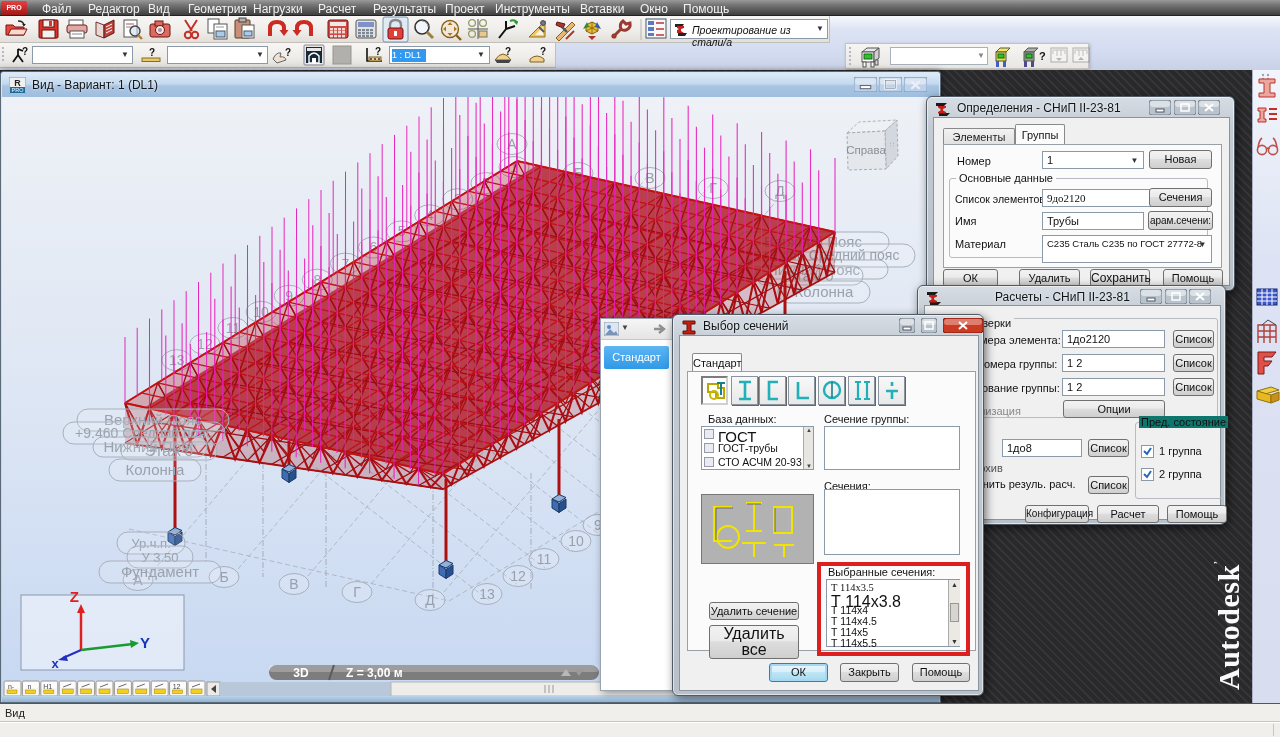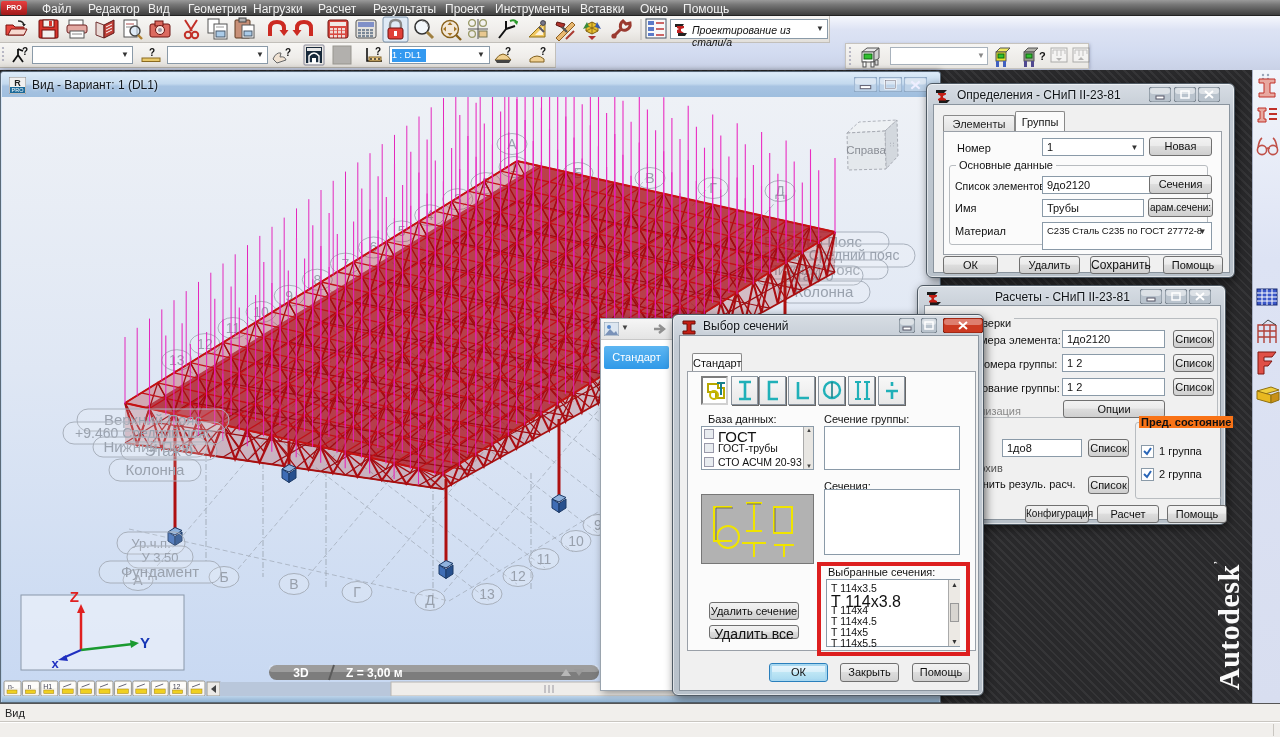--- a/index.html
+++ b/index.html
@@ -1055,21 +1055,21 @@
       <rect x="218.0" y="585.0" width="455" height="14" fill="#b9c7db"></rect>
       <rect x="389.0" y="585.0" width="284" height="14" fill="#efedea" stroke="#b8b6b2"></rect>
       <g stroke="#9a98a0">
         <line x1="543.0" y1="588.0" x2="543.0" y2="596.0"></line>
         <line x1="547.0" y1="588.0" x2="547.0" y2="596.0"></line>
         <line x1="551.0" y1="588.0" x2="551.0" y2="596.0"></line>
       </g>
 </svg>
 <div class="abs" style="left:1px;top:624px;width:937px;height:6px;background:linear-gradient(180deg,#bdd4ea,#8fb2d2);"></div>
 </div>
-<div class="abs" style="left:926px;top:83px;width:309px;height:195px;border:1px solid #4f5a64;border-radius:6px;background:linear-gradient(180deg,#d7dde4 0%,#c2cad3 30px,#b8c1ca 100%);box-shadow:2px 3px 10px rgba(0,0,0,.55), inset 0 0 0 1px rgba(255,255,255,.55);">
+<div class="abs" style="left:926px;top:96px;width:309px;height:195px;border:1px solid #4f5a64;border-radius:6px;background:linear-gradient(180deg,#d7dde4 0%,#c2cad3 30px,#b8c1ca 100%);box-shadow:2px 3px 10px rgba(0,0,0,.55), inset 0 0 0 1px rgba(255,255,255,.55);">
     <svg class="abs" style="left:8px;top:5px" width="16" height="15" viewBox="0 0 16 15">
       <path d="M1 1 l11 0 l-3 3 l-8 0 z" fill="#1a1a1a"></path>
       <path d="M4 11 l11 0 l-3 3 l-8 0 z" fill="#1a1a1a"></path>
       <path d="M3 4 l8 0 l0 1.5 l-3 1.5 l0 1.5 l3 1.5 l0 1.5 l-8 0 l0 -1.5 l2.5 -1.5 l0 -1.5 l-2.5 -1.5 z" fill="#c41e14"></path>
     </svg>
     <span class="cap" style="left:30px;top:4px;">Определения - СНиП II-23-81</span>
     <svg class="abs" style="left:222px;top:3px" width="22" height="15" viewBox="0 0 22 15">
       <rect x="0" y="0" width="22" height="15" rx="3" fill="#b9c3cd" stroke="#77828c"></rect>
       <rect x="1" y="1" width="20" height="6" rx="3" fill="rgba(255,255,255,.5)"></rect>
       <rect x="7.0" y="9" width="8" height="3" fill="#fff" stroke="#556"></rect>
@@ -1087,21 +1087,21 @@
 <div class="abs" style="left:6px;top:20px;width:297px;height:169px;background:#f0f0f0;border:1px solid #8a949e;">
 <div class="abs" style="left:9px;top:10px;width:72px;height:17px;background:linear-gradient(180deg,#f2f2f2,#e0e0e0);border:1px solid #898989;border-bottom:none;border-radius:2px 2px 0 0;font-size:11px;text-align:center;line-height:17px;color:#222;">Элементы</div>
 <div class="abs" style="left:81px;top:6px;width:50px;height:21px;background:#fbfbfb;border:1px solid #898989;border-bottom:none;border-radius:2px 2px 0 0;font-size:11px;text-align:center;line-height:20px;color:#111;">Группы</div>
 <div class="abs" style="left:9px;top:26px;width:279px;height:124px;background:#fbfbfb;border:1px solid #9aa0a8;"></div>
 <span class="lbl" style="left:23px;top:37px;">Номер</span>
 <div class="fld" style="left:108px;top:33px;width:102px;height:18px;line-height:16px;font-size:11px;">1<span style="position:absolute;right:2px;top:2px;width:13px;height:14px;text-align:center;font-size:8px;color:#333;line-height:14px;">▼</span></div>
 <div class="btn7" style="left:215px;top:32px;width:63px;height:19px;line-height:17px;font-size:11px;">Новая</div>
 <div class="grpbox" style="left:15px;top:60px;width:259px;height:80px;"></div>
 <span class="lbl" style="left:22px;top:54px;background:#fbfbfb;padding:0 3px;">Основные данные</span>
 <span class="lbl" style="left:21px;top:75px;font-size:10.5px;">Список элементов</span>
-<div class="fld" style="left:108px;top:71px;width:114px;height:18px;line-height:16px;font-size:11px;">9до2120</div>
+<div class="fld" style="left:108px;top:71px;width:114px;height:18px;line-height:16px;font-size:11px;font-family:Liberation Serif, serif;">9до2120</div>
 <div class="btn7" style="left:215px;top:70px;width:63px;height:19px;line-height:17px;font-size:11px;">Сечения</div>
 <span class="lbl" style="left:21px;top:97px;">Имя</span>
 <div class="fld" style="left:108px;top:94px;width:102px;height:18px;line-height:16px;font-size:11px;">Трубы</div>
 <div class="btn7" style="left:214px;top:93px;width:65px;height:19px;line-height:17px;font-size:10px;">арам.сечени:</div>
 <span class="lbl" style="left:21px;top:120px;">Материал</span>
 <div class="fld" style="left:108px;top:117px;width:170px;height:28px;line-height:16px;font-size:9.5px;">С235 Сталь С235 по ГОСТ 27772-8<span style="position:absolute;right:2px;top:2px;width:13px;height:14px;text-align:center;font-size:8px;color:#333;line-height:14px;">▼</span></div>
 <div class="btn7" style="left:9px;top:151px;width:55px;height:18px;line-height:16px;font-size:11px;">ОК</div>
 <div class="btn7" style="left:85px;top:151px;width:61px;height:18px;line-height:16px;font-size:11px;">Удалить</div>
 <div class="btn7" style="left:156px;top:151px;width:60px;height:18px;line-height:16px;font-size:12px;">Сохранить</div>
 <div class="btn7" style="left:229px;top:151px;width:60px;height:18px;line-height:16px;font-size:11px;">Помощь</div>
@@ -1142,21 +1142,21 @@
 <div class="fld" style="left:137px;top:72px;width:103px;height:18px;line-height:16px;font-size:11px;">1 2</div>
 <div class="btn7" style="left:248px;top:72px;width:41px;height:18px;line-height:16px;font-size:11px;">Список</div>
 <span class="lbl" style="left:27px;top:99px;color:#888;">Оптимизация</span>
 <div class="btn7" style="left:138px;top:94px;width:102px;height:18px;line-height:16px;font-size:11px;">Опции</div>
 <div class="fld" style="left:77px;top:133px;width:80px;height:18px;line-height:16px;font-size:11px;">1до8</div>
 <div class="btn7" style="left:163px;top:133px;width:41px;height:18px;line-height:16px;font-size:11px;">Список</div>
 <span class="lbl" style="left:47px;top:156px;color:#555;">Архив</span>
 <span class="lbl" style="left:26px;top:172px;">Сохранить резуль. расч.</span>
 <div class="btn7" style="left:163px;top:170px;width:41px;height:18px;line-height:16px;font-size:11px;">Список</div>
 <div class="grpbox" style="left:210px;top:116px;width:87px;height:77px;"></div>
-<span class="lbl" style="left:214px;top:110px;background:#f97316;padding:0 2px;font-weight:bold;">Пред. состояние</span>
+<span class="lbl" style="left:214px;top:110px;background:#0f766e;padding:0 2px;">Пред. состояние</span>
 <div class="abs" style="left:216px;top:139px;width:13px;height:13px;background:#fff;border:1px solid #8a9aa8;">
         <svg width="11" height="11" viewBox="0 0 11 11" style="position:absolute;left:0;top:0">
           <path d="M2 5 l3 3 l4 -6" stroke="#2a66b8" stroke-width="2" fill="none"></path>
         </svg>
       </div>
       <span class="lbl" style="left:234px;top:139px;">1 группа</span>
 <div class="abs" style="left:216px;top:162px;width:13px;height:13px;background:#fff;border:1px solid #8a9aa8;">
         <svg width="11" height="11" viewBox="0 0 11 11" style="position:absolute;left:0;top:0">
           <path d="M2 5 l3 3 l4 -6" stroke="#2a66b8" stroke-width="2" fill="none"></path>
         </svg>
@@ -1268,33 +1268,33 @@
           </g>
           <g fill="none" stroke="#555" stroke-width=".8">
             <path d="M31 13 h-17 v32 M45 9 h14 M73 13 v24"></path>
           </g>
         </svg></div>
 <span class="lbl" style="left:144px;top:144px;">Сечения:</span>
 <div class="fld" style="left:144px;top:153px;width:136px;height:66px;"></div>
 <div class="abs" style="left:137px;top:226px;width:153px;height:94px;border:4px solid #dd1f1f;"></div>
 <span class="lbl" style="left:148px;top:230px;">Выбранные сечения:</span>
 <div class="fld" style="left:146px;top:243px;width:134px;height:68px;"></div>
-<span class="lbl" style="left:151px;top:246px;font-size:10.5px;">Т 114x3.5</span>
+<span class="lbl" style="left:151px;top:246px;font-size:10.5px;font-family:Liberation Serif, serif;">Т 114x3.5</span>
 <span class="lbl" style="left:151px;top:257px;font-size:16px;">Т 114x3.8</span>
 <span class="lbl" style="left:151px;top:268px;font-size:10.5px;">Т 114x4</span>
 <span class="lbl" style="left:151px;top:279px;font-size:10.5px;">Т 114x4.5</span>
 <span class="lbl" style="left:151px;top:290px;font-size:10.5px;">Т 114x5</span>
 <span class="lbl" style="left:151px;top:301px;font-size:10.5px;">Т 114x5.5</span>
 <div class="abs" style="left:268px;top:244px;width:12px;height:66px;background:#ece9e4;border-left:1px solid #aaa;">
         <span style="position:absolute;top:1px;left:2px;font-size:7px;color:#333;">▲</span>
         <span style="position:absolute;bottom:1px;left:2px;font-size:7px;color:#333;">▼</span>
         <span style="position:absolute;top:23px;left:1px;width:9px;height:19px;background:#d8d5d0;border:1px solid #999;"></span>
       </div>
 <div class="btn7" style="left:29px;top:266px;width:90px;height:18px;line-height:16px;font-size:11px;">Удалить сечение</div>
-<div class="btn7" style="left:29px;top:289px;width:90px;height:14px;line-height:16px;font-size:14px;">Удалить все</div>
+<div class="btn7" style="left:29px;top:289px;width:90px;height:34px;line-height:16px;font-size:16px;">Удалить все</div>
 <div class="btn7" style="left:89px;top:327px;width:59px;height:19px;line-height:17px;font-size:11px;border:1px solid #2a7fbc;box-shadow:inset 0 0 0 2px #a8d8f0;background:linear-gradient(180deg,#eaf6fd 0%,#d9f0fa 45%,#bee6f5 50%,#a7d9f0 100%);">ОК</div>
 <div class="btn7" style="left:160px;top:327px;width:59px;height:19px;line-height:17px;font-size:11px;">Закрыть</div>
 <div class="btn7" style="left:232px;top:327px;width:58px;height:19px;line-height:17px;font-size:11px;">Помощь</div>
 </div>
   </div>
 <div class="abs" style="left:0;top:703px;width:1280px;height:34px;background:#f1efec;border-top:1px solid #555;">
 <span class="abs" style="left:5px;top:3px;font-size:11px;color:#222;">Вид</span>
 <div class="abs" style="left:0;top:17px;width:1280px;height:1px;background:#c9c6c1;"></div>
 <div class="abs" style="left:0;top:18px;width:1280px;height:1px;background:#ffffff;"></div>
 <div class="abs" style="left:1273px;top:20px;width:1px;height:12px;background:#c9c6c1;"></div>

